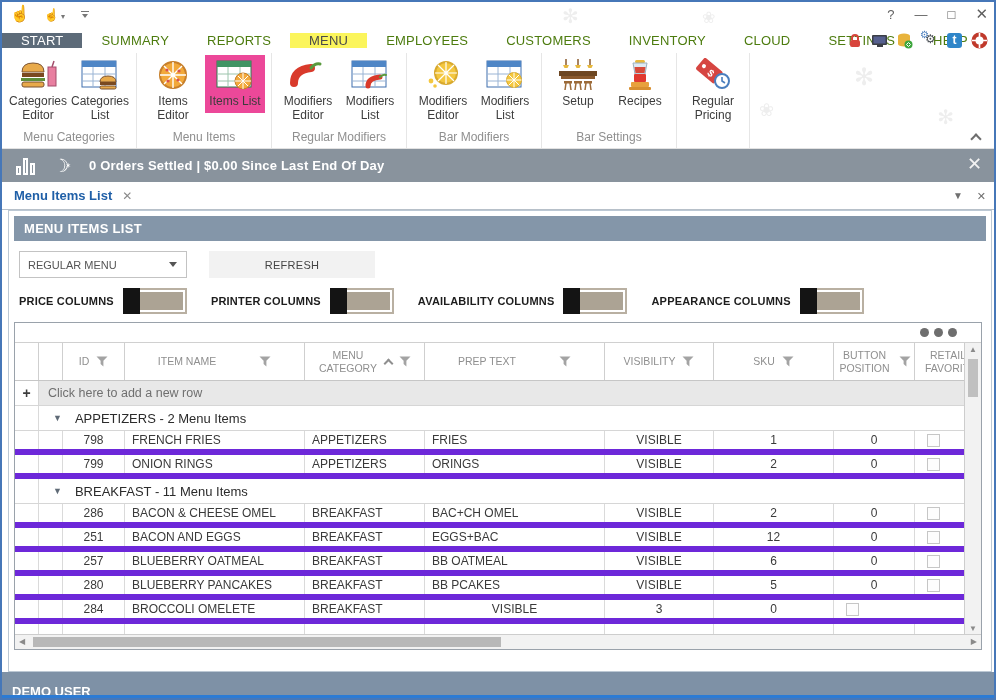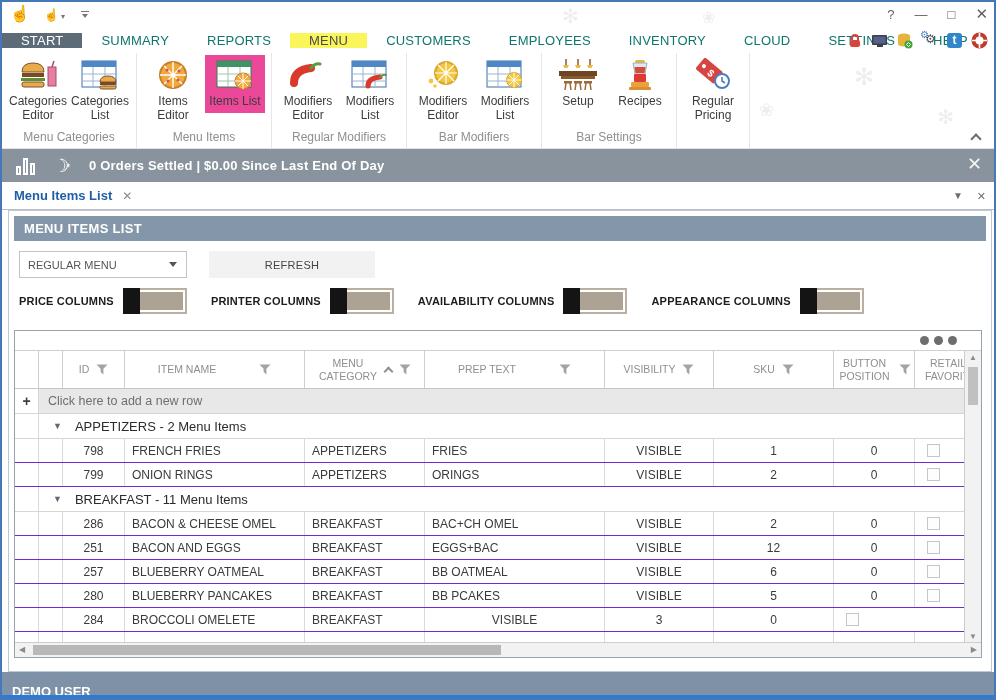--- a/index.html
+++ b/index.html
@@ -17,21 +17,21 @@
   .tiny-caret { font-size:8px; color:#777; margin-left:2px; }
   .qat-icon { display:inline-block; width:12px; height:10px; position:relative; }
   .qat-icon::before { content:""; position:absolute; top:2px; left:2px; width:8px; height:0; border-top:1px solid #777; }
   .qat-icon::after { content:""; position:absolute; top:5px; left:3px; border-left:3px solid transparent; border-right:3px solid transparent; border-top:4px solid #777; }
   .tb-title { position:absolute; left:0; right:0; top:5px; text-align:center; font-size:13px; color:#b2b2b2; }
   .tb-controls { position:absolute; right:6px; top:3px; display:flex; gap:20px; color:#5f5f5f; font-size:13px; align-items:center; }
   .tb-controls span { cursor:default; }
   .deco { position:absolute; color:#eeeeee; pointer-events:none; z-index:0; }
   
   .tabrow { position:absolute; top:26px; left:0; right:0; height:25px; background:#fff; display:flex; align-items:center; z-index:2; }
-  .tab { padding:0 19px; display:flex; align-items:center; font-size:13px; color:#0f766e; letter-spacing:.2px; }
+  .tab { padding:0 19px; display:flex; align-items:center; font-size:13px; color:#4d7c0f; letter-spacing:.2px; }
   .tab.active { background:#5d6b79; color:#fff; }
   .tab.yellow { background:#fbf55c; color:#4a4a4a; }
   .tabrow-icons { position:absolute; right:6px; top:3px; display:flex; gap:8px; align-items:center; height:19px; }
   .mini-ic { width:17px; height:17px; position:relative; display:inline-block; }
   .gear1 { position:absolute; left:-1px; top:-3px; font-size:10px; color:#4a7ebd; }
   .gear2 { position:absolute; left:4px; top:0px; font-size:12px; color:#4d5257; }
   .tw-box { position:absolute; inset:1px; background:#2f86c9; border-radius:3px; color:#fff; font-weight:bold; font-size:12px; text-align:center; line-height:15px; }
   
   .ribbon { position:absolute; top:51px; left:0; right:0; height:96px; background:#fff; border-bottom:1px solid #e2e2e2; display:flex; z-index:1; }
   .rgroup { display:flex; flex-direction:column; border-right:1px solid #e6e6e6; padding:2px 6px 0 6px; }
@@ -57,21 +57,21 @@
   .doctab-label { color:#1f5fa7; font-weight:bold; font-size:13px; }
   .doctab-close { color:#8a8a8a; font-size:12px; }
   .doctabs-right { position:absolute; right:8px; top:8px; display:flex; gap:14px; color:#6f6f6f; font-size:10px; }
   
   .panel { position:absolute; top:208px; left:6px; width:984px; height:462px; background:#fff; border:1px solid #bcc8d4; }
   .phead { margin:5px 5px 0 5px; height:25px; background:#8496a9; color:#fff; font-weight:bold; font-size:13px; line-height:25px; padding-left:10px; letter-spacing:.3px; }
   .pcontrols { display:flex; gap:22px; margin:10px 0 0 10px; }
   .pselect { width:168px; height:27px; border:1px solid #c3c3c3; display:flex; align-items:center; font-size:11px; color:#555; padding:0 8px; position:relative; }
   .pselect .sel-caret { position:absolute; right:9px; top:10px; border-left:4px solid transparent; border-right:4px solid transparent; border-top:5px solid #555; }
   .pbtn { width:166px; height:27px; background:#f2f2f2; display:flex; align-items:center; justify-content:center; font-size:11px; font-weight:normal; color:#444; letter-spacing:.3px; }
-  .ptoggles { display:flex; margin:10px 0 16px 10px; align-items:flex-end; }
+  .ptoggles { display:flex; margin:10px 0 8px 10px; align-items:flex-end; }
   .tgl-item { display:flex; align-items:center; margin-right:24px; }
   .tgl-label { font-size:11px; font-weight:bold; color:#1d1d1d; letter-spacing:.2px; margin-right:9px; }
   .toggle { position:relative; width:64px; height:26px; background:#aca394; border:2px solid #b9b0a2; box-shadow:inset 0 0 0 2px #fff; }
   .knob { position:absolute; left:-2px; top:-2px; width:17px; height:26px; background:#141414; }
   
   .grid { position:relative; margin:8px 5px 0 5px; width:968px; height:328px; border:1px solid #9aa2ab; background:#fff; overflow:hidden; }
   .gp-row { height:20px; border-bottom:1px solid #d0d0d0; position:relative; background:#fff; }
   .gp-dots { position:absolute; right:24px; top:5px; display:flex; gap:5px; }
   .gp-dots i { width:9px; height:9px; border-radius:50%; background:#6e6e6e; }
   .r { display:grid; grid-template-columns:24px 24px 62px 180px 120px 180px 109px 120px 81px 1fr; }
@@ -80,21 +80,21 @@
   .funnel { flex:none; }
   .sort-asc { display:inline-block; width:7px; height:7px; position:relative; flex:none; }
   .sort-asc::before { content:""; position:absolute; left:0; top:2px; width:5px; height:5px; border-left:2px solid #8f8f8f; border-top:2px solid #8f8f8f; transform:rotate(45deg); }
   .addrow { height:25px; display:flex; border-bottom:1px solid #d6d6d6; }
   .addrow .plus-cell { width:24px; border-right:1px solid #d6d6d6; display:flex; align-items:center; justify-content:center; font-size:14px; color:#3d3d3d; font-weight:bold; }
   .addrow .add-text { flex:1; background:#e8e8e8; display:flex; align-items:center; padding-left:9px; font-size:12.5px; color:#6f6f6f; }
   .grow { height:25px; display:flex; align-items:center; border-bottom:1px solid #d6d6d6; }
   .grow .spacer { width:24px; align-self:stretch; border-right:1px solid #dadada; }
   .grow .tri { margin-left:14px; font-size:9px; color:#5f6a76; }
   .grow .glabel { margin-left:13px; font-size:13px; color:#2b2b2b; }
-  .dr { height:24px; border-bottom:1px solid #6d28d9; }
+  .dr { height:24px; border-bottom:6px solid #6d28d9; }
   .c { border-right:1px solid #dadada; display:flex; align-items:center; padding:0 7px; font-size:12px; color:#3a3a3a; white-space:nowrap; overflow:hidden; }
   .c.center { justify-content:center; padding:0 2px; }
   .cb { width:13px; height:13px; border:1px solid #c6c6c6; background:#fdfdfd; margin-left:5px; flex:none; }
   .partial { height:12px; overflow:hidden; border-bottom:none; }
   .partial .c { height:12px; }
   .vscroll { position:absolute; top:20px; right:0; bottom:15px; width:17px; background:#f2f2f2; border-left:1px solid #cdcdcd; z-index:3; }
   .vscroll .arr-up { position:absolute; top:2px; left:0; right:0; text-align:center; font-size:8px; color:#8a8a8a; }
   .vscroll .arr-dn { position:absolute; bottom:1px; left:0; right:0; text-align:center; font-size:8px; color:#8a8a8a; }
   .vthumb { position:absolute; top:16px; left:3px; width:10px; height:38px; background:#c0c0c0; }
   .hscroll { position:absolute; left:0; right:0; bottom:0; height:15px; background:#f2f2f2; border-top:1px solid #cdcdcd; z-index:4; }
@@ -126,22 +126,22 @@
       <span>□</span>
       <span style="font-size:15px;">✕</span>
     </div>
   </div>
 
   <div class="tabrow">
     <div class="tab active">START</div>
     <div class="tab">SUMMARY</div>
     <div class="tab">REPORTS</div>
     <div class="tab yellow">MENU</div>
+    <div class="tab">EMPLOYEES</div>
     <div class="tab">CUSTOMERS</div>
-    <div class="tab">EMPLOYEES</div>
     <div class="tab">INVENTORY</div>
     <div class="tab">CLOUD</div>
     <div class="tab">SETTINGS</div>
     <div class="tab">HELP</div>
     <div class="tabrow-icons">
       <span class="mini-ic">
         <svg width="17" height="17">
             <rect x="4" y="8" width="10" height="7" rx="2" fill="#d8453c"></rect>
             <path d="M6 8 V6 a3 3 0 0 1 6 0 V8" stroke="#d8453c" stroke-width="2" fill="none"></path>
           </svg>

